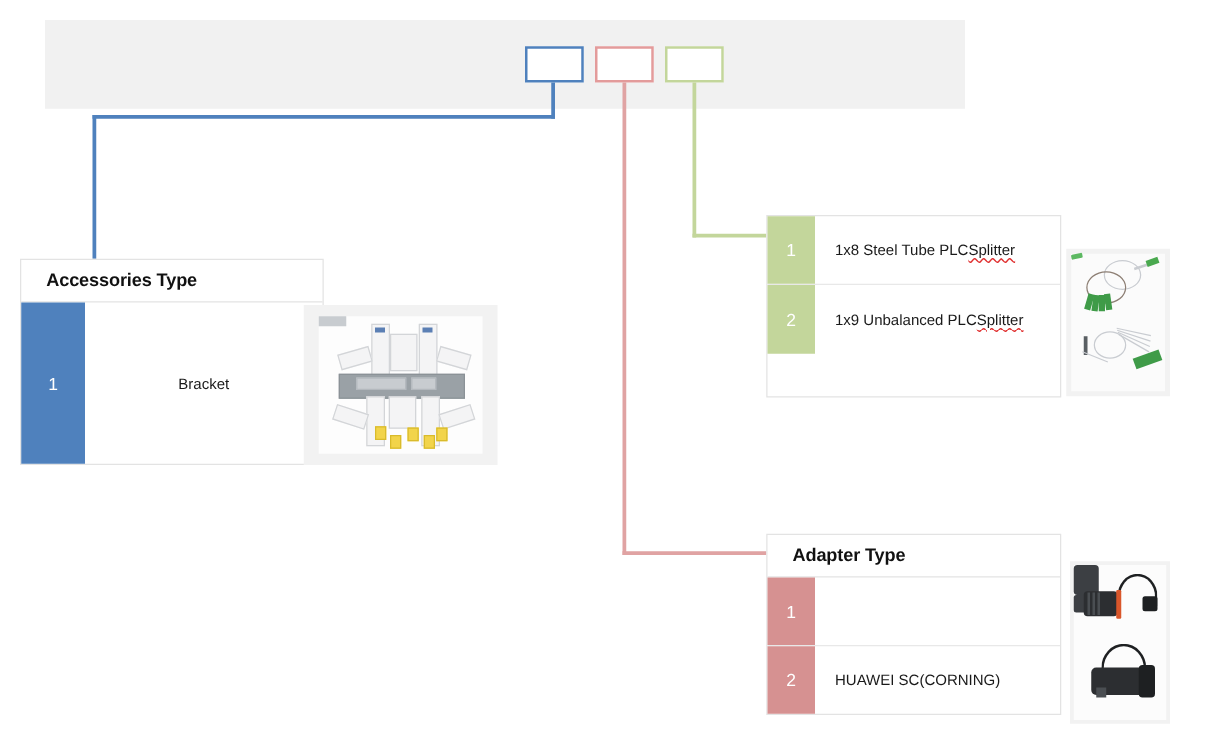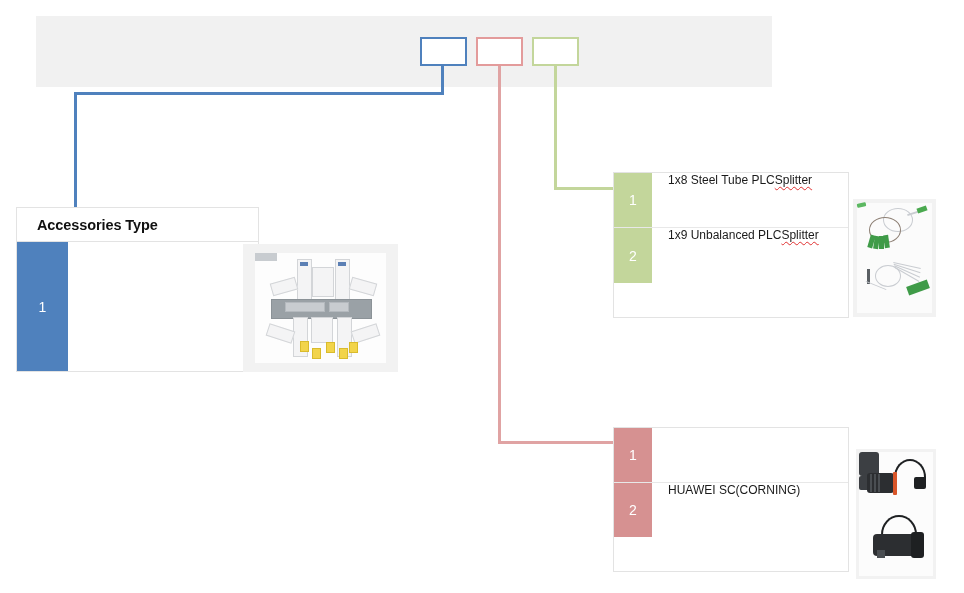--- a/index.html
+++ b/index.html
@@ -97,20 +97,21 @@
     display: flex;
     align-items: center;
     justify-content: center;
     color: #ffffff;
     font-size: 14px;
     box-sizing: border-box;
   }
   .row-label {
     flex: 1 1 auto;
     display: flex;
+    align-items: center;
     font-size: 12px;
     color: #1a1a1a;
     padding-left: 16px;
     box-sizing: border-box;
     white-space: nowrap;
   }
   .row-label.centered {
     justify-content: center;
     padding-left: 0;
   }
@@ -215,20 +216,21 @@
 
   <div class="line line-v c-green" style="left:554px; top:66px;  height:124px;"></div>
   <div class="line line-h c-green" style="left:554px; top:187px; width:61px;"></div>
 
   <div class="panel" style="left:16px; top:207px; width:243px; height:165px;">
     <div class="panel-header">
       <span class="panel-title">Accessories Type</span>
     </div>
     <div class="panel-row" style="height:129px;">
       <div class="row-num" style="width:51px; background:#4f81bd;">1</div>
+      <div class="row-label centered">Bracket</div>
     </div>
   </div>
 
   <div class="img-box" style="left:243px; top:244px; width:155px; height:128px;">
     <div class="photo-inner" style="left:12px; top:9px; width:131px; height:110px;">
 
       <div class="bk" style="left:42px; top:6px;  width:15px; height:44px;"></div>
       <div class="bk" style="left:80px; top:6px;  width:15px; height:44px;"></div>
       <div class="bk-blue bk" style="left:45px; top:9px; width:8px; height:4px;"></div>
       <div class="bk-blue bk" style="left:83px; top:9px; width:8px; height:4px;"></div>
@@ -293,20 +295,23 @@
       <div class="sp-green-lt" style="left:27px; top:91px; width:9px; height:4px; border-radius:1px; transform:rotate(-12deg);"></div>
       <div class="sp-lead" style="left:36px; top:62px; width:28px; height:1.3px; transform:rotate(12deg);"></div>
       <div class="sp-lead" style="left:36px; top:65px; width:28px; height:1.3px; transform:rotate(18deg);"></div>
       <div class="sp-lead" style="left:36px; top:68px; width:28px; height:1.3px; transform:rotate(24deg);"></div>
       <div class="sp-lead" style="left:36px; top:71px; width:28px; height:1.3px; transform:rotate(30deg);"></div>
       <div class="sp-green" style="left:50px; top:80px; width:22px; height:9px; transform:rotate(-20deg); background:#3f9b48;"></div>
     </div>
   </div>
 
   <div class="panel" style="left:613px; top:427px; width:236px; height:145px;">
+    <div class="panel-header">
+      <span class="panel-title">Adapter Type</span>
+    </div>
     <div class="panel-row row-sep" style="height:55px;">
       <div class="row-num" style="width:38px; background:#d69191;">1</div>
     </div>
     <div class="panel-row" style="height:54px;">
       <div class="row-num" style="width:38px; background:#d69191;">2</div>
       <div class="row-label">HUAWEI SC(CORNING)</div>
     </div>
   </div>
 
   <div class="img-box" style="left:856px; top:449px; width:80px; height:130px;">

